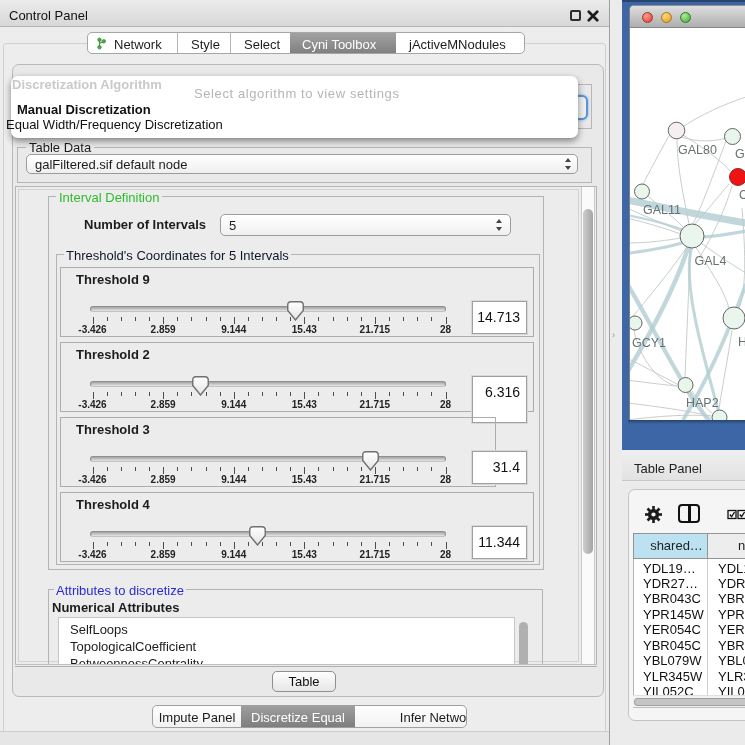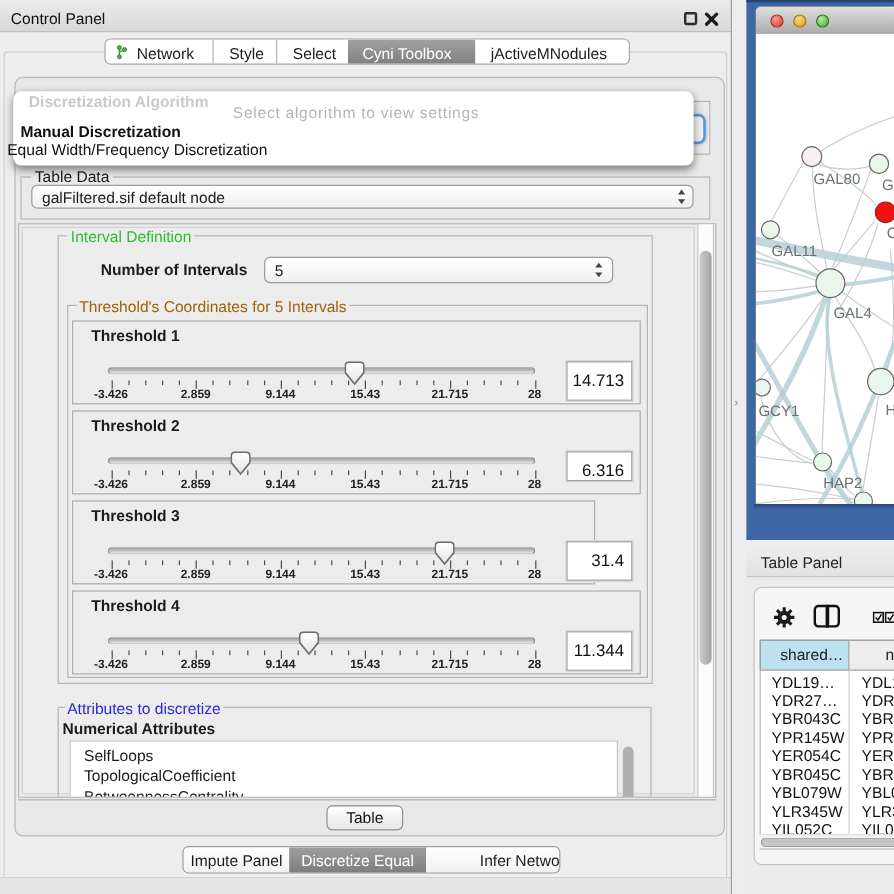--- a/index.html
+++ b/index.html
@@ -55,25 +55,25 @@
 
 <div class="abs lbl b" style="left:84px;top:217px;">Number of Intervals</div>
 <div class="abs" style="left:220px;top:214px;width:291px;height:22px;background:linear-gradient(#ffffff,#f0f0f0);border:1px solid #9c9c9c;border-radius:5px;"></div>
 <div class="abs lbl" style="left:229px;top:218px;">5</div>
 <svg class="abs" style="left:494px;top:218px;" width="10" height="14" viewBox="0 0 10 14">
     <path d="M5,1 L8,5 L2,5 Z" fill="#444"></path>
     <path d="M5,13 L8,9 L2,9 Z" fill="#444"></path>
   </svg>
 
 <div class="abs" style="left:56px;top:254px;width:484px;height:311px;border:1px solid #b4b4b4;"></div>
-<div class="abs lbl" style="left:64px;top:248px;color:#a16207;background:#ececec;padding:0 2px;">Threshold's Coordinates for 5 Intervals</div>
+<div class="abs lbl" style="left:64px;top:248px;color:#0f172a;background:#ececec;padding:0 2px;">Threshold's Coordinates for 5 Intervals</div>
 
 <div id="blocks">
     <div class="abs" style="left:60px;top:267px;width:474px;height:70px;border:1px solid #adadad;">
-      <div class="abs lbl b" style="left:15px;top:4px;">Threshold 1</div>
+      <div class="abs lbl b" style="left:15px;top:4px;">Threshold 9</div>
       <div class="abs" style="left:29px;top:37.5px;width:356px;height:6px;border-radius:3px;background:linear-gradient(#a2a2a2,#e6e6e6);border:1px solid #8f8f8f;border-bottom-color:#c2c2c2;"></div>
       <div class="abs" style="left:31.5px;top:49px;width:1px;height:6.5px;background:#4d4d4d;"></div>
       <div class="abs" style="left:45.6px;top:49px;width:1px;height:4px;background:#4d4d4d;"></div>
       <div class="abs" style="left:59.7px;top:49px;width:1px;height:4px;background:#4d4d4d;"></div>
       <div class="abs" style="left:73.9px;top:49px;width:1px;height:4px;background:#4d4d4d;"></div>
       <div class="abs" style="left:88.0px;top:49px;width:1px;height:4px;background:#4d4d4d;"></div>
       <div class="abs" style="left:102.1px;top:49px;width:1px;height:6.5px;background:#4d4d4d;"></div>
       <div class="abs" style="left:116.2px;top:49px;width:1px;height:4px;background:#4d4d4d;"></div>
       <div class="abs" style="left:130.3px;top:49px;width:1px;height:4px;background:#4d4d4d;"></div>
       <div class="abs" style="left:144.5px;top:49px;width:1px;height:4px;background:#4d4d4d;"></div>
@@ -148,21 +148,21 @@
       <div class="abs" style="left:359.5px;top:56px;width:50px;text-align:center;font-size:10px;font-weight:bold;color:#222;">28</div>
       <svg class="abs" style="left:131.2px;top:33px;" width="17" height="20" viewBox="0 0 17 20">
         <defs>
           <linearGradient id="g342" x1="0" y1="0" x2="0" y2="1">
             <stop offset="0" stop-color="#ffffff"></stop>
             <stop offset="1" stop-color="#e4e4e4"></stop>
           </linearGradient>
         </defs>
         <path d="M4,0.75 H13 Q16.25,0.75 16.25,4 V9.5 L8.5,19 L0.75,9.5 V4 Q0.75,0.75 4,0.75 Z" fill="url(#g342)" stroke="#6f6f6f" stroke-width="1.4"></path>
       </svg>
-      <div class="abs" style="left:411px;top:33px;width:55px;height:25px;background:#fff;border:1px solid #9f9f9f;box-shadow:0 0 0 1px #d8d8d8;font-size:14px;color:#111;text-align:right;line-height:31px;padding-right:6px;">6.316</div>
+      <div class="abs" style="left:411px;top:33px;width:55px;height:47px;background:#fff;border:1px solid #9f9f9f;box-shadow:0 0 0 1px #d8d8d8;font-size:14px;color:#111;text-align:right;line-height:31px;padding-right:6px;">6.316</div>
     </div>
     <div class="abs" style="left:60px;top:417px;width:436px;height:70px;border:1px solid #adadad;">
       <div class="abs lbl b" style="left:15px;top:4px;">Threshold 3</div>
       <div class="abs" style="left:29px;top:37.5px;width:356px;height:6px;border-radius:3px;background:linear-gradient(#a2a2a2,#e6e6e6);border:1px solid #8f8f8f;border-bottom-color:#c2c2c2;"></div>
       <div class="abs" style="left:31.5px;top:49px;width:1px;height:6.5px;background:#4d4d4d;"></div>
       <div class="abs" style="left:45.6px;top:49px;width:1px;height:4px;background:#4d4d4d;"></div>
       <div class="abs" style="left:59.7px;top:49px;width:1px;height:4px;background:#4d4d4d;"></div>
       <div class="abs" style="left:73.9px;top:49px;width:1px;height:4px;background:#4d4d4d;"></div>
       <div class="abs" style="left:88.0px;top:49px;width:1px;height:4px;background:#4d4d4d;"></div>
       <div class="abs" style="left:102.1px;top:49px;width:1px;height:6.5px;background:#4d4d4d;"></div>
@@ -269,21 +269,21 @@
 <div class="abs" style="left:152px;top:705px;width:315px;height:23px;background:linear-gradient(#ffffff,#f1f1f1);border:1px solid #a0a0a0;border-radius:5px;overflow:hidden;">
   <div class="abs" style="left:88px;top:0;width:114px;height:23px;background:linear-gradient(#9e9e9e,#7b7b7b);"></div>
   <div class="abs lbl" style="left:0;top:4px;width:88px;text-align:center;">Impute Panel</div>
   <div class="abs lbl" style="left:88px;top:4px;width:114px;text-align:center;color:#fff;">Discretize Equal</div>
   <div class="abs lbl" style="left:202px;top:4px;width:113px;text-align:center;margin-left:27px;">Infer Network</div>
 </div>
 <div class="abs" style="left:0;top:731px;width:609px;height:1px;background:#cdcdcd;"></div>
 <div class="abs" style="left:0;top:732px;width:609px;height:13px;background:#e6e6e6;"></div>
 
 <div class="abs" style="left:11px;top:76px;width:567px;height:62px;background:#fff;border-radius:7px;box-shadow:0 3px 7px rgba(0,0,0,0.45);z-index:50;"></div>
-<div class="abs lbl b" style="left:24px;top:77px;color:#c9c9c9;z-index:52;text-align:center;">Discretization Algorithm</div>
+<div class="abs lbl b" style="left:12px;top:77px;color:#c9c9c9;z-index:52;text-align:center;">Discretization Algorithm</div>
 <div class="abs lbl" style="left:194px;top:86px;color:#b5b5b5;z-index:52;letter-spacing:0.6px;">Select algorithm to view settings</div>
 <div class="abs lbl b" style="left:17px;top:102px;z-index:52;color:#111;">Manual Discretization</div>
 <div class="abs lbl" style="left:6px;top:117px;z-index:52;color:#111;text-align:center;">Equal Width/Frequency Discretization</div>
 
 <div class="abs" style="left:17px;top:147px;width:575px;height:36px;border:1px solid #b6b6b6;z-index:10;"></div>
 <div class="abs lbl" style="left:26px;top:140px;background:#e9e9e9;padding:0 3px;z-index:11;">Table Data</div>
 <div class="abs" style="left:26px;top:154px;width:552px;height:20px;background:linear-gradient(#ffffff,#efefef);border:1px solid #9c9c9c;border-radius:5px;z-index:12;"></div>
 <div class="abs lbl" style="left:35px;top:157px;z-index:13;">galFiltered.sif default node</div>
 <svg class="abs" style="left:563px;top:157px;z-index:13;" width="10" height="14" viewBox="0 0 10 14">
     <path d="M5,1 L8,5 L2,5 Z" fill="#444"></path>

